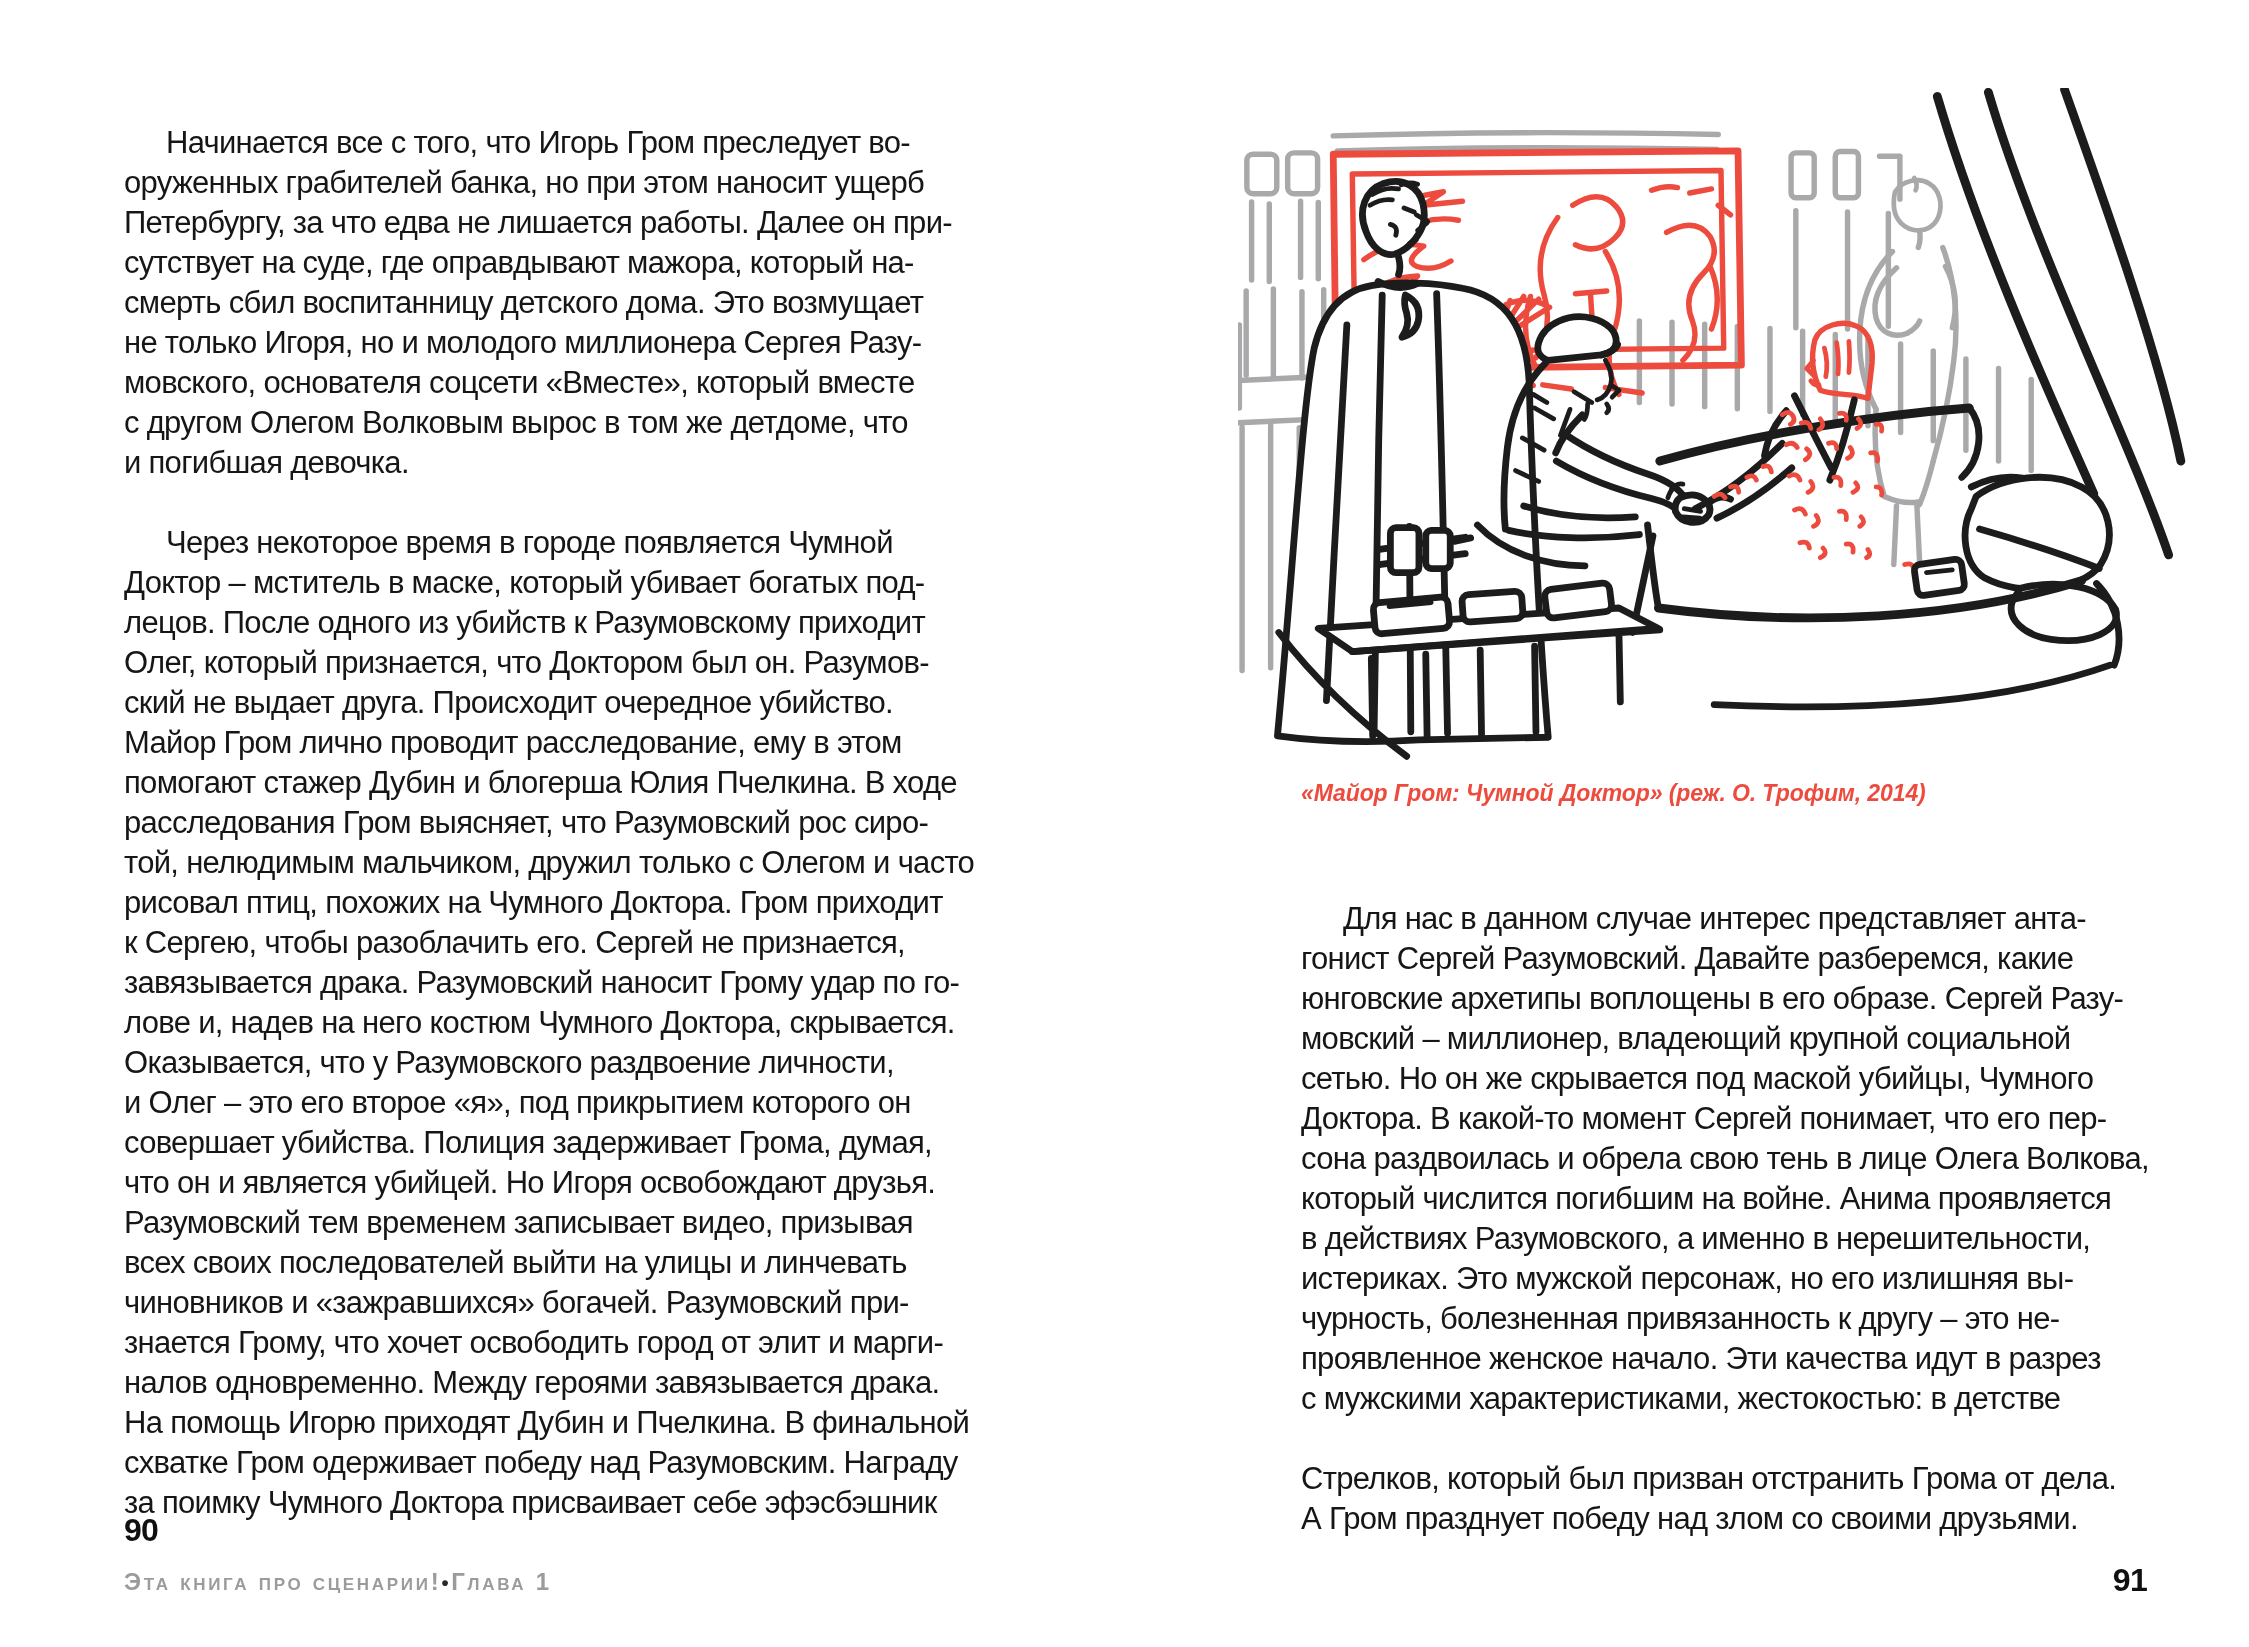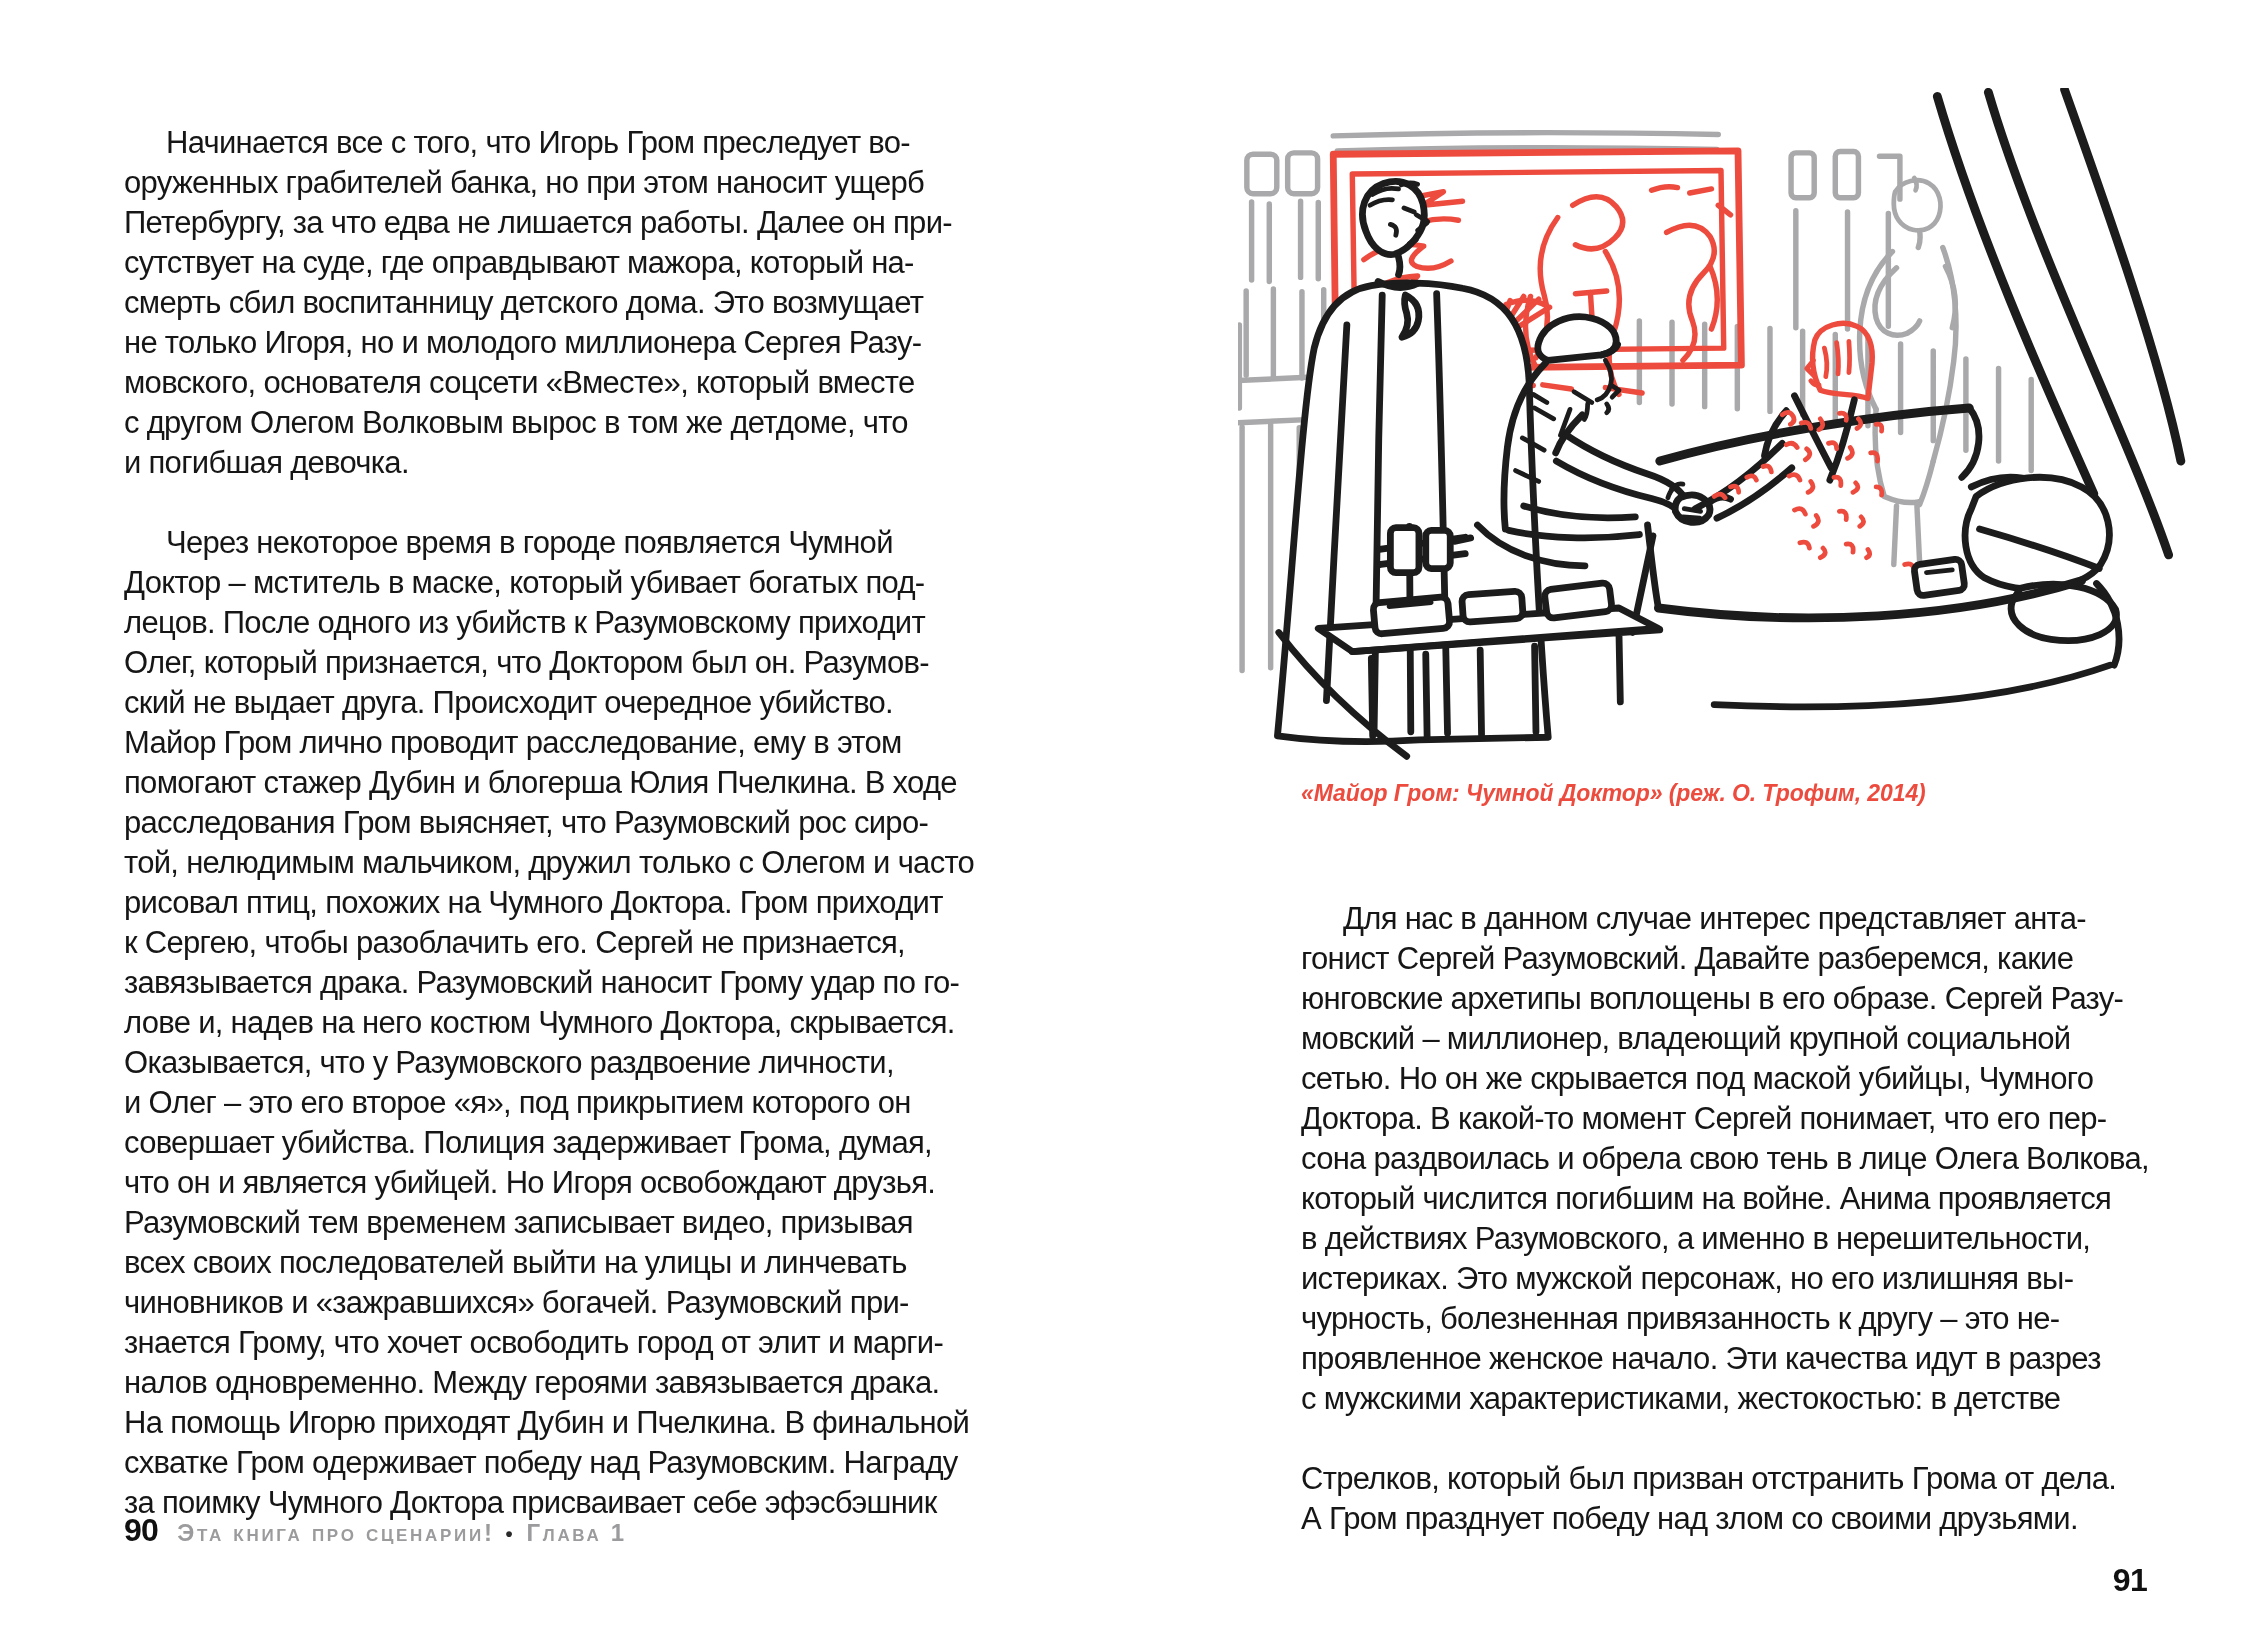--- a/index.html
+++ b/index.html
@@ -15,26 +15,26 @@
   .para{margin:0;}
   .para.indent{text-indent:42px;}
   .left-text{left:124px;top:83px;}
   .right-text{left:1301px;top:859px;}
   .illustration{position:absolute;left:1238px;top:88px;width:966px;height:674px;}
   .caption{
     position:absolute;left:1301px;top:780px;color:#ed4b3e;
     font-size:23px;font-style:italic;letter-spacing:-0.1px;font-weight:bold;
   }
   .footer-left{
-    position:absolute;left:124px;top:1512px;display:flex;align-items:baseline;gap:19px;
+    position:absolute;left:124px;top:1512px;display:flex;align-items:baseline;gap:19px;flex-direction:column;
   }
   .pagenum{color:#101010;font-size:32px;font-weight:bold;letter-spacing:-0.7px;}
   .running-title{
     color:#9b9b9d;font-size:24px;font-weight:bold;font-variant:small-caps;
-    letter-spacing:2.7px;display:flex;align-items:baseline;gap:11px;
+    letter-spacing:2.7px;display:flex;align-items:baseline;
   }
   .running-title .dot{color:#2a2a2a;font-size:20.4px;}
   .right-num{position:absolute;right:103px;top:1514px;margin-top:48px;}
   
   .g{stroke:#a9a9ab;stroke-width:8;fill:none;stroke-linecap:round;stroke-linejoin:round;}
   .g7{stroke:#a9a9ab;stroke-width:7;fill:none;stroke-linecap:round;stroke-linejoin:round;}
   .k{stroke:#1c1c1c;stroke-width:10;fill:none;stroke-linecap:round;stroke-linejoin:round;}
   .k7{stroke:#1c1c1c;stroke-width:7;fill:none;stroke-linecap:round;stroke-linejoin:round;}
   .kt{stroke:#1c1c1c;stroke-width:13;fill:none;stroke-linecap:round;stroke-linejoin:round;}
   .kf{stroke:#1c1c1c;stroke-width:10;fill:#ffffff;stroke-linecap:round;stroke-linejoin:round;}

